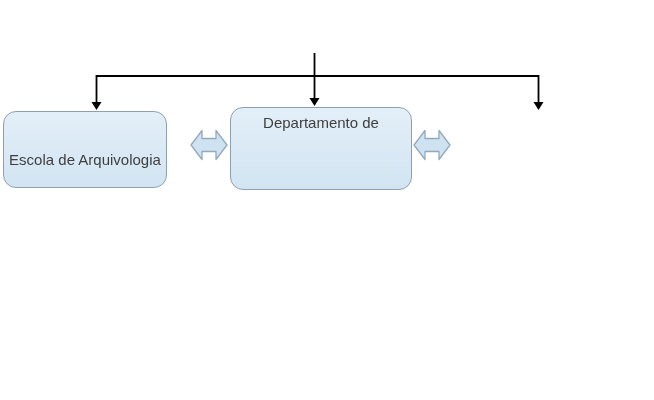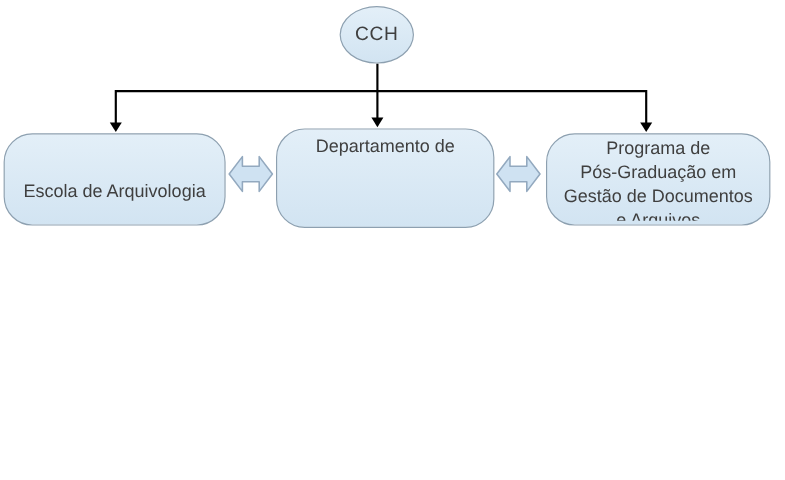--- a/index.html
+++ b/index.html
@@ -19,26 +19,26 @@
     background: linear-gradient(180deg, var(--node_fill_top, #e3eff8), var(--node_fill_bottom, #d2e4f2));
   }
   .ellipse {
     left: 283px; top: 5px; width: 62px; height: 48px;
     border-radius: 50%;
     display: flex; align-items: center; justify-content: center;
     font-size: 16px;
     letter-spacing: 0.5px;
   }
   .box {
-    border-radius: 24px;
+    border-radius: 13px;
     font-size: 15px;
     line-height: 20px;
     text-align: center;
   }
-  .box1 { left: 3px;   top: 111px; width: 185px; height: 77px; }
+  .box1 { left: 3px;   top: 111px; width: 164px; height: 77px; }
   .box1 .content { padding-top: 38px; }
   .box2 { left: 230px; top: 107px; width: 182px; height: 83px; }
   .box2 .content { padding-top: 5px; }
   .box3 { left: 455px; top: 111px; width: 187px; height: 77px; }
   .box3 .content { padding-top: 2px; height: 70px; overflow: hidden; }
   .connectors { position: absolute; left: 0; top: 0; }
   .connectors line { stroke: var(--connector, #000000); stroke-width: 1.8; }
   .connectors polygon { fill: var(--connector, #000000); }
   .dbl-arrow { position: absolute; }
   .dbl-arrow polygon {
@@ -57,23 +57,20 @@
     <line x1="314.5" y1="53" x2="314.5" y2="76"></line>
     <line x1="96.5" y1="76" x2="538.5" y2="76"></line>
     <line x1="96.5" y1="75" x2="96.5" y2="103"></line>
     <line x1="314.5" y1="75" x2="314.5" y2="99"></line>
     <line x1="538.5" y1="75" x2="538.5" y2="103"></line>
     <polygon points="91.5,102 101.5,102 96.5,110"></polygon>
     <polygon points="309.5,98 319.5,98 314.5,106"></polygon>
     <polygon points="533.5,102 543.5,102 538.5,110"></polygon>
   </svg>
 
-  <div class="node ellipse">
-    <span>CCH</span>
-  </div>
 
   <div class="node box box1">
     <div class="content">
       <div>Escola de Arquivologia</div>
     </div>
   </div>
 
   <svg class="dbl-arrow" style="left:190px; top:125px;" width="38" height="40" viewBox="0 0 38 40">
     <polygon points="1,20 12,5.5 12,13.5 26,13.5 26,5.5 37,20 26,34.5 26,26.5 12,26.5 12,34.5"></polygon>
   </svg>
@@ -81,22 +78,14 @@
   <div class="node box box2">
     <div class="content">
       <div>Departamento de</div>
     </div>
   </div>
 
   <svg class="dbl-arrow" style="left:413px; top:125px;" width="38" height="40" viewBox="0 0 38 40">
     <polygon points="1,20 12,5.5 12,13.5 26,13.5 26,5.5 37,20 26,34.5 26,26.5 12,26.5 12,34.5"></polygon>
   </svg>
 
-  <div class="node box box3">
-    <div class="content">
-      <div>Programa de</div>
-      <div>Pós-Graduação em</div>
-      <div>Gestão de Documentos</div>
-      <div>e Arquivos</div>
-    </div>
-  </div>
 
 </div>
 
 </body></html>

